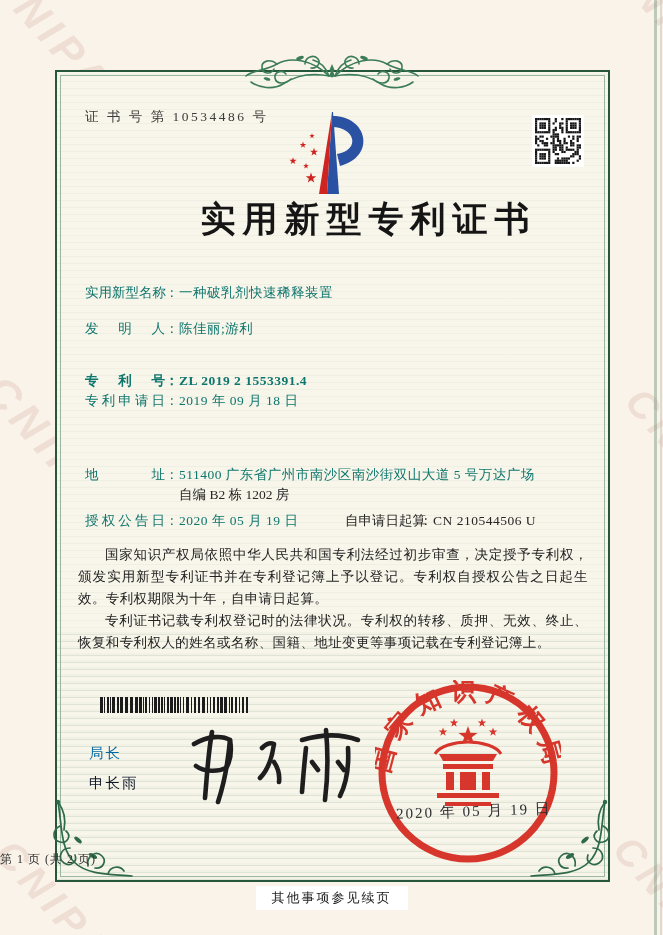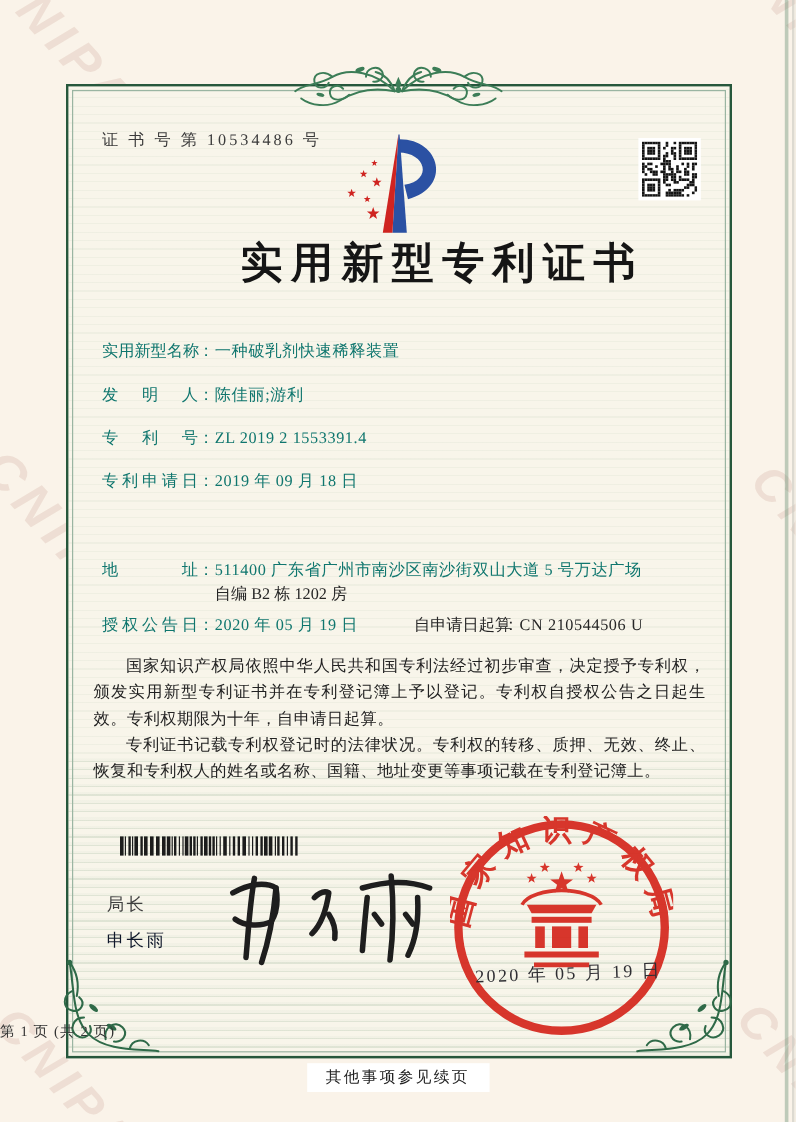--- a/index.html
+++ b/index.html
@@ -62,21 +62,21 @@
 
   .paras {
     position:absolute; left:78px; top:544px; width:510px;
     font-size:13.5px; line-height:22px; color:#222; text-align:justify;
   }
   .paras p { text-indent:2em; margin:0; letter-spacing:.4px; }
 
   .barcode { position:absolute; left:100px; top:697px; height:16px; display:flex; align-items:stretch; }
   .barcode i { display:block; background:#1c1c1c; margin-right:0; }
 
-  .sig-role { position:absolute; left:89px; top:744px; font-size:14.5px; color:#404040;
+  .sig-role { position:absolute; left:89px; top:744px; font-size:14.5px; color:#0369a1;
               font-family:"Liberation Sans","DejaVu Sans",sans-serif; letter-spacing:2px; }
   .sig-name { position:absolute; left:89px; top:774px; font-size:14.5px; color:#0f172a;
               font-family:"Liberation Sans","DejaVu Sans",sans-serif; letter-spacing:2px; }
   .sig-hand { position:absolute; left:178px; top:718px; width:190px; height:92px; }
 
   .seal { position:absolute; left:375px; top:680px; width:186px; height:186px; opacity:.93; }
   .seal-date {
     position:absolute; left:396px; top:802px; font-size:15px; color:#2e2e33;
     letter-spacing:2px; transform:rotate(-2deg); white-space:nowrap;
   }
@@ -407,21 +407,21 @@
     </div>
 
   <div class="title">实用新型专利证书</div>
 
   <div class="field-row" style="top:284px;">
     <span class="field-label">实用新型名称</span><span class="field-colon">：</span><span class="field-value">一种破乳剂快速稀释装置</span>
   </div>
   <div class="field-row" style="top:320px;">
     <span class="field-label">发明人</span><span class="field-colon">：</span><span class="field-value">陈佳丽;游利</span>
   </div>
-  <div class="field-row" style="top:356px;">
+  <div class="field-row" style="top:372px;font-weight:bold;">
     <span class="field-label">专利号</span><span class="field-colon">：</span><span class="field-value">ZL 2019 2 1553391.4</span>
   </div>
   <div class="field-row" style="top:392px;">
     <span class="field-label">专利申请日</span><span class="field-colon">：</span><span class="field-value">2019 年 09 月 18 日</span>
   </div>
   <div class="field-row" style="top:466px;">
     <span class="field-label">地址</span><span class="field-colon">：</span><span class="field-value">511400 广东省广州市南沙区南沙街双山大道 5 号万达广场</span>
   </div>
   <div class="addr2">自编 B2 栋 1202 房</div>
   <div class="field-row" style="top:512px;">

